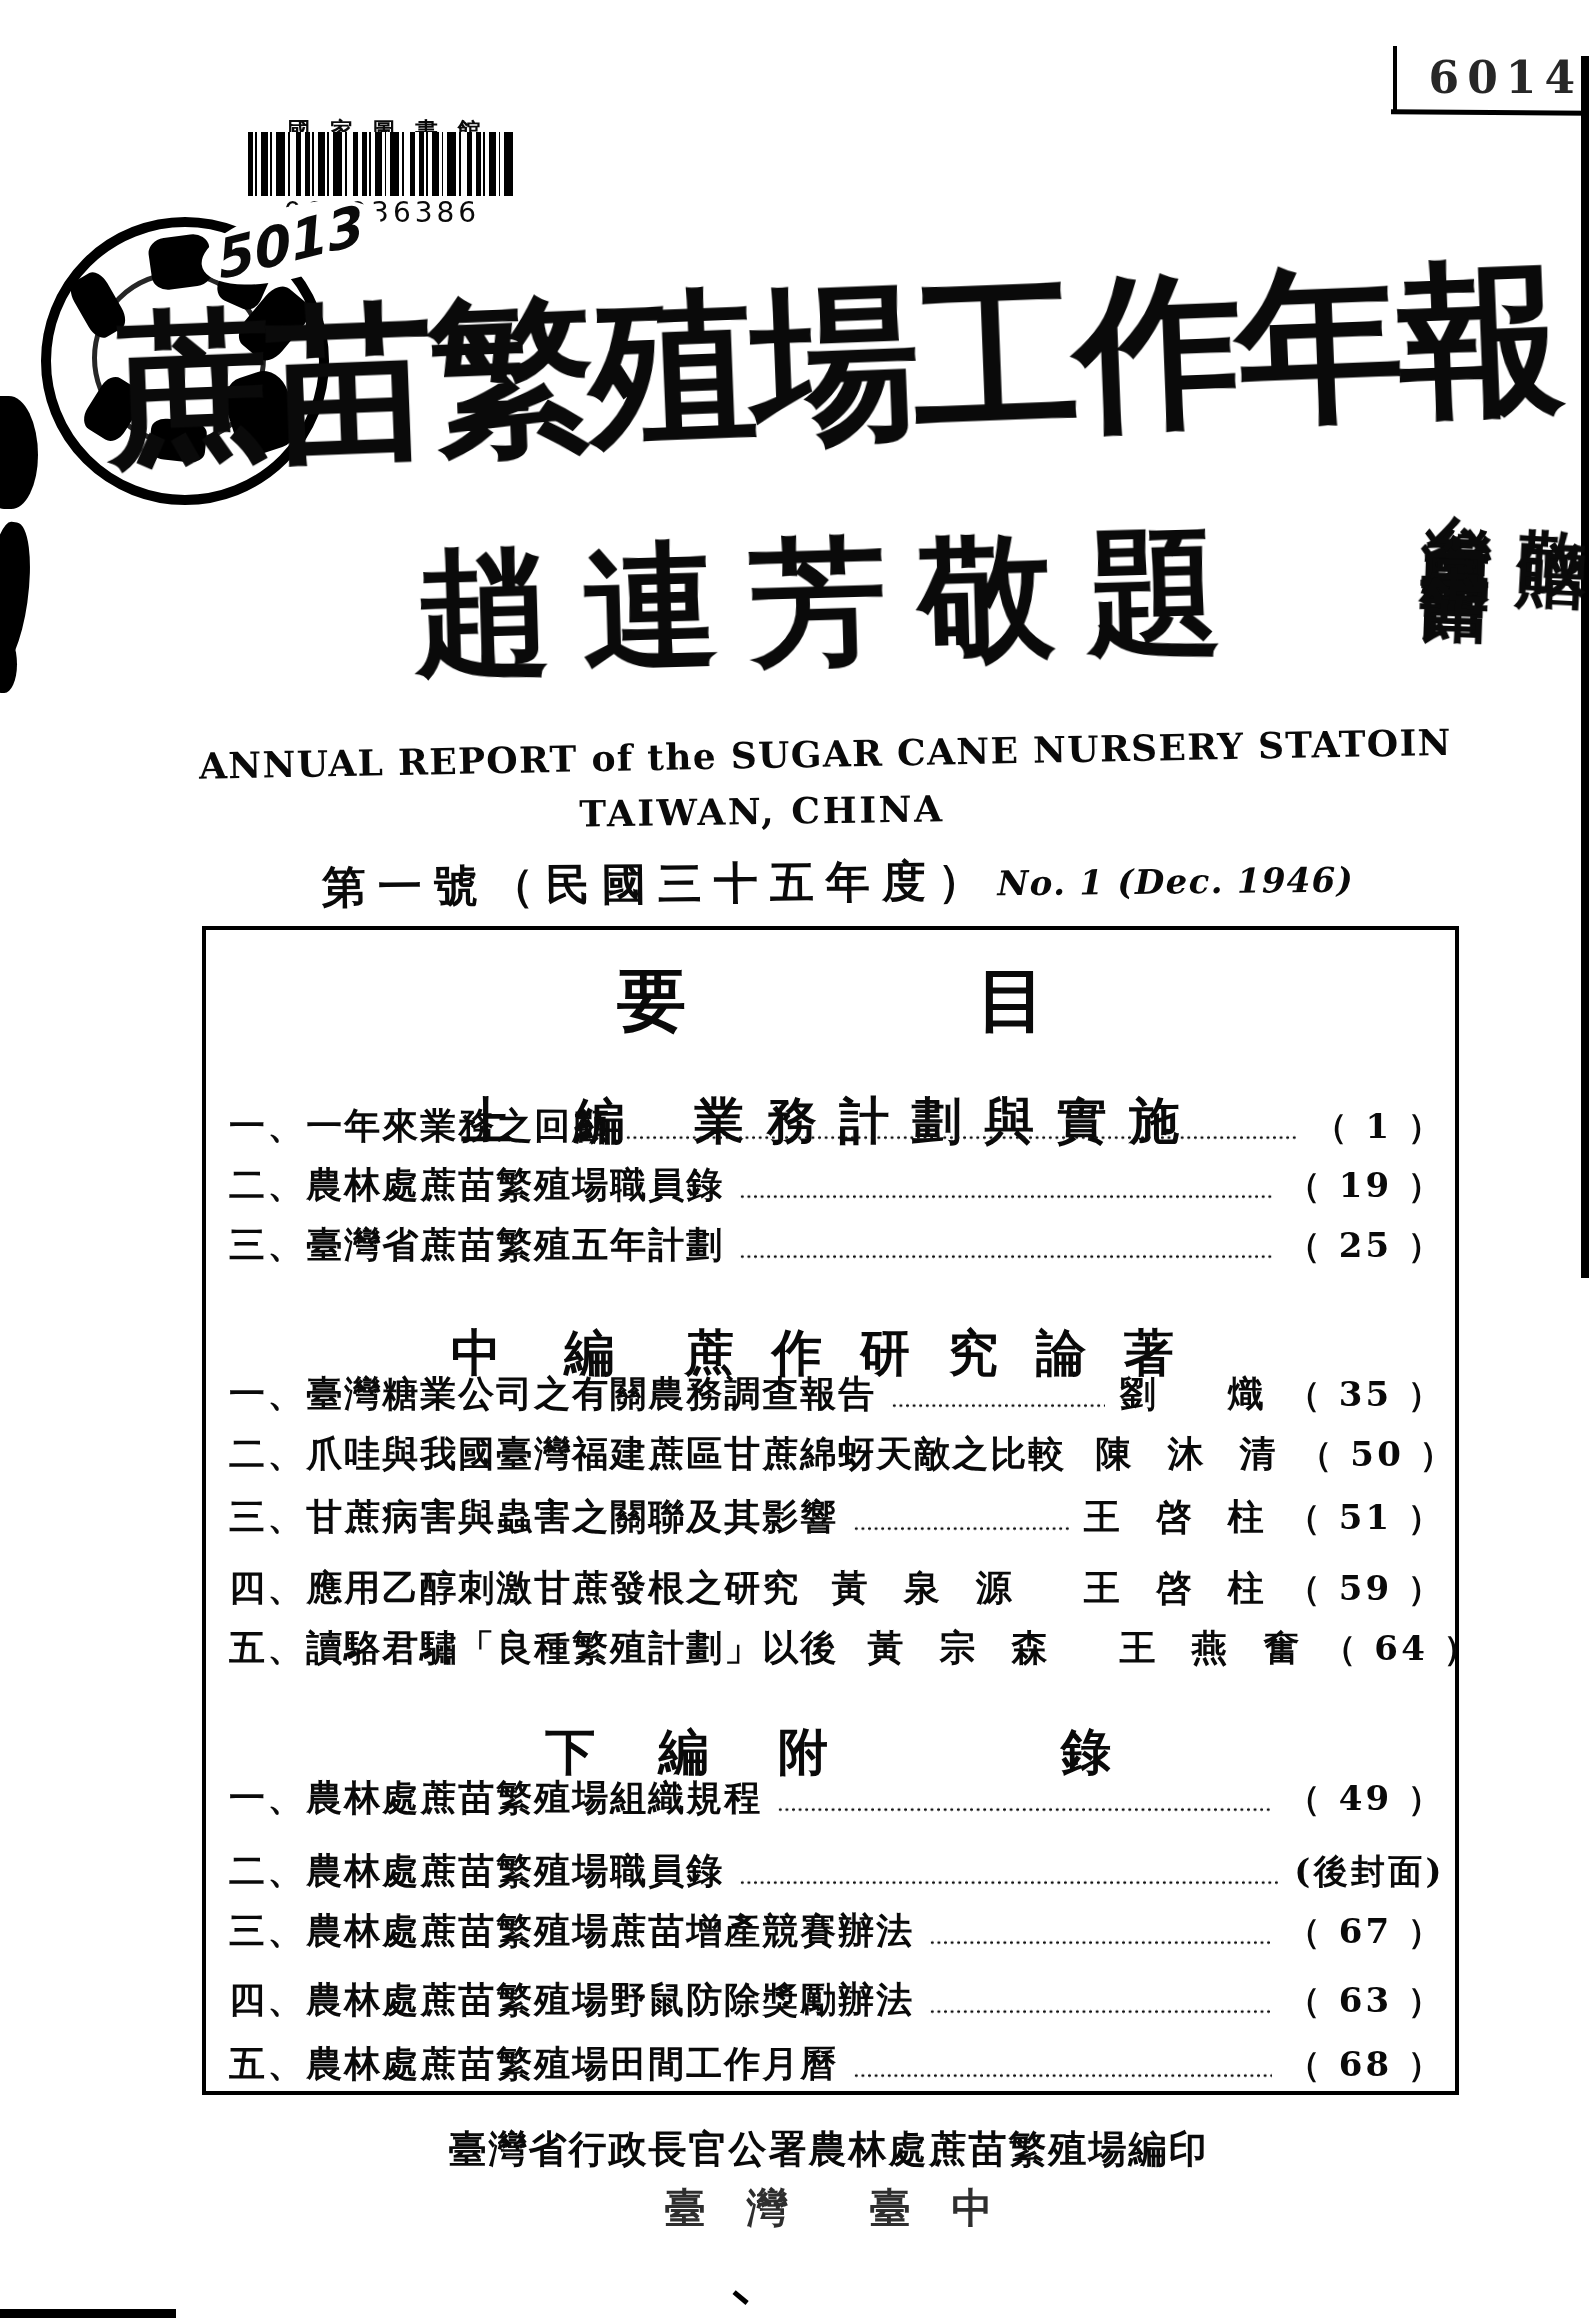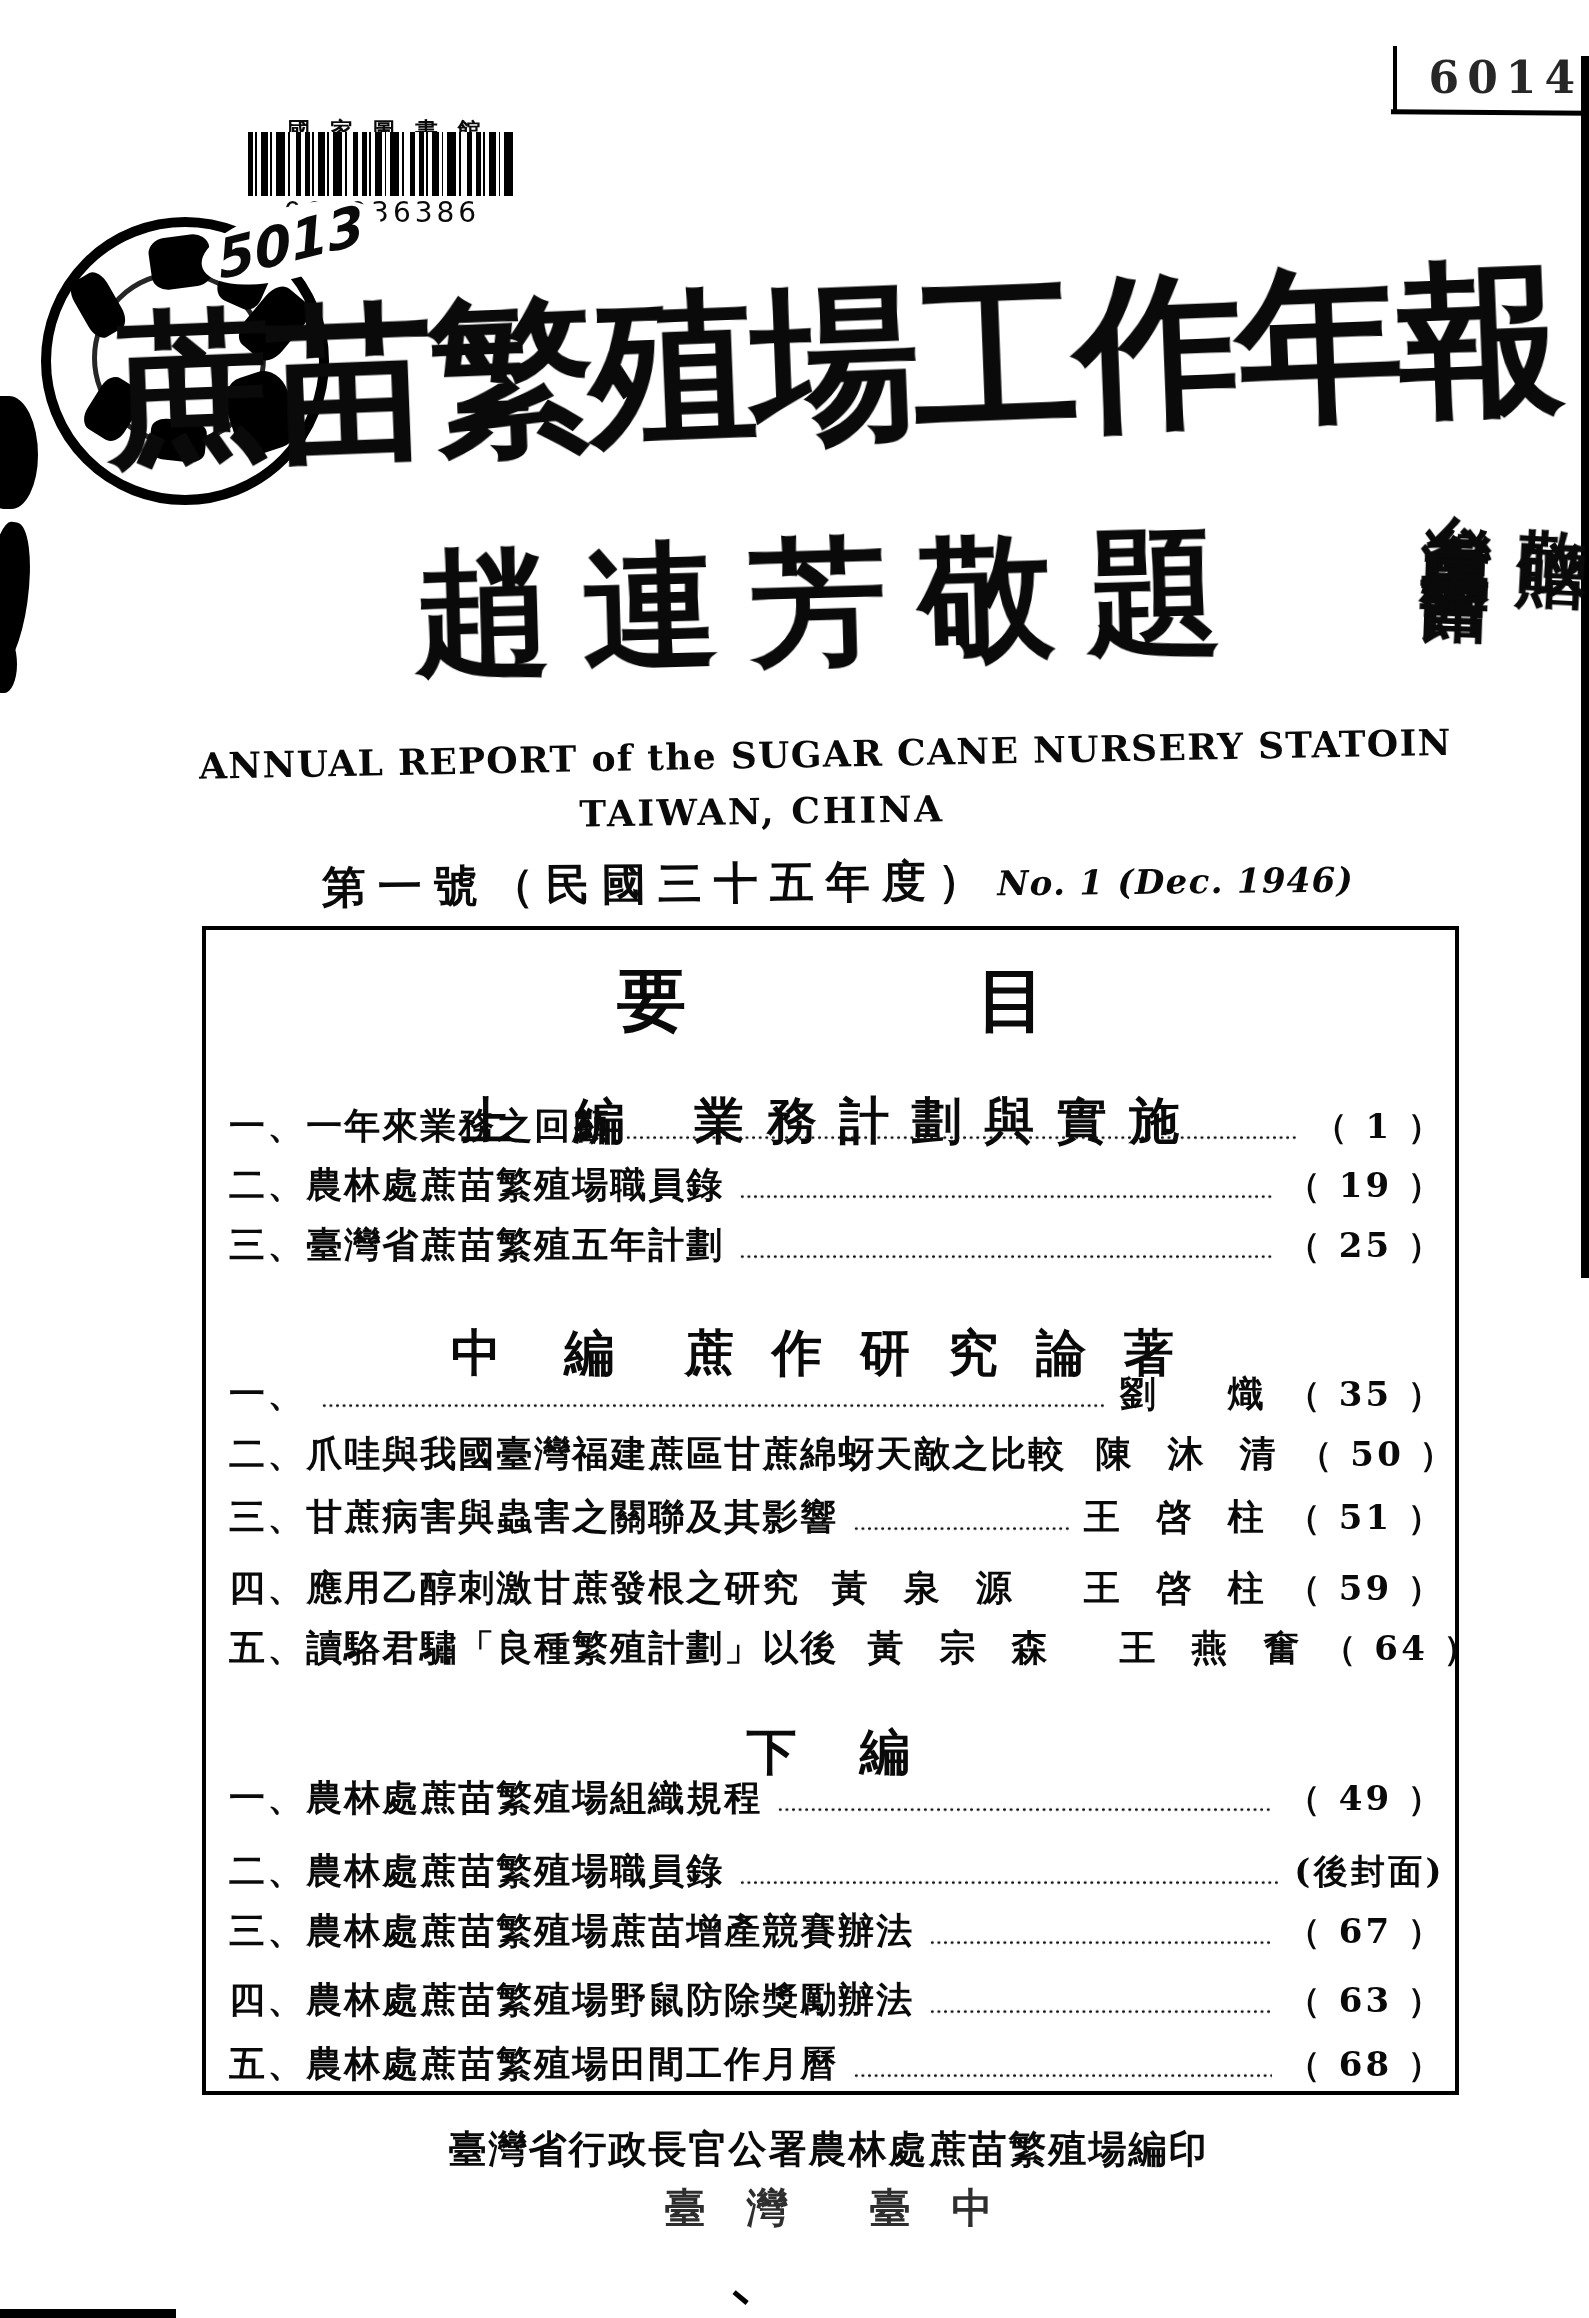--- a/index.html
+++ b/index.html
@@ -186,21 +186,21 @@
   <span class="num">三、</span><span class="rtitle">臺灣省蔗苗繁殖五年計劃</span>
   <span class="leader"></span>
   <span class="pageno">（ 25 ）</span>
 </div>
 
 <div class="abs sec-head sh-middle">
   <span class="sec-label">中　編</span>
   <span class="sec-title">蔗作研究論著</span>
 </div>
 <div class="abs row" style="top:1370px">
-  <span class="num">一、</span>
+  <span class="num">一、</span><span class="rtitle">臺灣糖業公司之有關農務調查報告</span>
   <span class="leader"></span>
   <span class="author">劉　　熾</span>
   <span class="pageno">（ 35 ）</span>
 </div>
 <div class="abs row" style="top:1430px">
   <span class="num">二、</span><span class="rtitle">爪哇與我國臺灣福建蔗區甘蔗綿蚜天敵之比較</span>
   <span class="leader"></span>
   <span class="author">陳　沐　清</span>
   <span class="pageno">（ 50 ）</span>
 </div>
@@ -218,20 +218,21 @@
 </div>
 <div class="abs row" style="top:1624px">
   <span class="num">五、</span><span class="rtitle">讀駱君驌「良種繁殖計劃」以後</span>
   <span class="leader"></span>
   <span class="author">黃　宗　森　　王　燕　奮</span>
   <span class="pageno">（ 64 ）</span>
 </div>
 
 <div class="abs sec-head sh-lower">
   <span class="sec-label">下　編</span>
+  <span class="sec-title">附　　　　錄</span>
 </div>
 <div class="abs row" style="top:1774px">
   <span class="num">一、</span><span class="rtitle">農林處蔗苗繁殖場組織規程</span>
   <span class="leader"></span>
   <span class="pageno">（ 49 ）</span>
 </div>
 <div class="abs row" style="top:1847px">
   <span class="num">二、</span><span class="rtitle">農林處蔗苗繁殖場職員錄</span>
   <span class="leader"></span>
   <span class="pageno">(後封面)</span>

